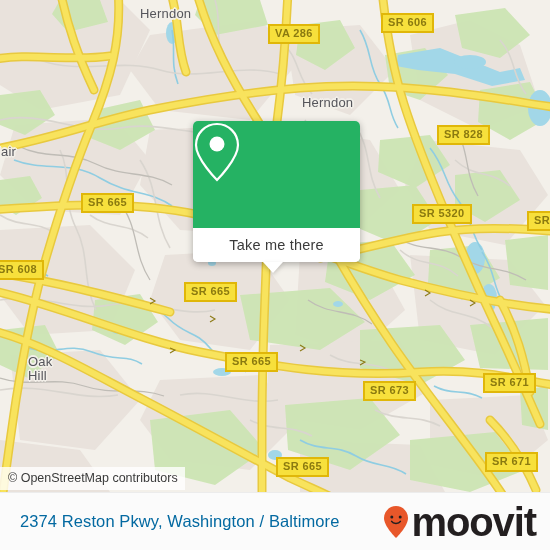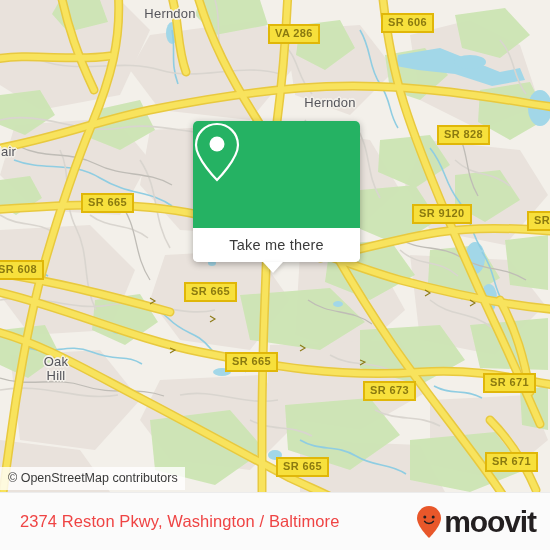--- a/index.html
+++ b/index.html
@@ -15,21 +15,20 @@
   #map{position:absolute;left:0;top:0;width:550px;height:492px;overflow:hidden;background:#f3f0ea;}
   #map svg{position:absolute;left:0;top:0;display:block;}
 
   
   .place-label{
     position:absolute;
     color:#55555b;
     font-size:13px;
     letter-spacing:.2px;
     white-space:pre;
-    text-align:center;
     line-height:1.05;
     text-shadow:
       1.6px 0 #f3f0ea, -1.6px 0 #f3f0ea, 0 1.6px #f3f0ea, 0 -1.6px #f3f0ea,
       1.1px 1.1px #f3f0ea,-1.1px 1.1px #f3f0ea,1.1px -1.1px #f3f0ea,-1.1px -1.1px #f3f0ea;
     pointer-events:none;
   }
 
   
   .shield{
     position:absolute;
@@ -95,31 +94,31 @@
   
   #footer{
     position:absolute;left:0;top:492px;width:550px;height:58px;
     background:#fbfbfb;
     border-top:1px solid #ececec;
     display:flex;align-items:center;
     box-sizing:border-box;
   }
   #footer-address{
     margin-left:20px;
-    color:#ef4444;
+    color:#0369a1;
     font-size:16.5px;
     letter-spacing:.1px;
     white-space:nowrap;
   }
   #brand{
     margin-left:auto;margin-right:14px;
     display:flex;align-items:center;gap:2px;
   }
   #brand-wordmark{
-    color:#231f20;font-size:30px;font-weight:bold;letter-spacing:-1.1px;
+    color:#231f20;font-size:40px;font-weight:bold;letter-spacing:-1.1px;
     line-height:30px;
   }
 </style>
 </head>
 <body>
 
 <div id="app">
 
   <div id="map">
     <svg width="550" height="492" viewBox="0 0 550 492">
@@ -291,21 +290,21 @@
     <div class="place-label" style="left:140px;top:7px;width:60px;">Herndon</div>
     <div class="place-label" style="left:302px;top:96px;width:56px;">Herndon</div>
     <div class="place-label" style="left:-2px;top:145px;width:34px;text-align:left;">lair</div>
     <div class="place-label" style="left:28px;top:333px;width:56px;margin-top:22px;">Oak
 Hill</div>
 
     <div class="shield" style="left:268px;top:24px;">VA 286</div>
     <div class="shield" style="left:381px;top:13px;">SR 606</div>
     <div class="shield" style="left:437px;top:125px;">SR 828</div>
     <div class="shield" style="left:81px;top:193px;">SR 665</div>
-    <div class="shield" style="left:412px;top:204px;">SR 9120</div>
+    <div class="shield" style="left:412px;top:204px;">SR 5320</div>
     <div class="shield" style="left:527px;top:211px;">SR</div>
     <div class="shield" style="left:-9px;top:260px;">SR 608</div>
     <div class="shield" style="left:184px;top:282px;">SR 665</div>
     <div class="shield" style="left:225px;top:352px;">SR 665</div>
     <div class="shield" style="left:363px;top:381px;">SR 673</div>
     <div class="shield" style="left:483px;top:373px;">SR 671</div>
     <div class="shield" style="left:485px;top:452px;">SR 671</div>
     <div class="shield" style="left:276px;top:457px;">SR 665</div>
 
     <div id="callout">

